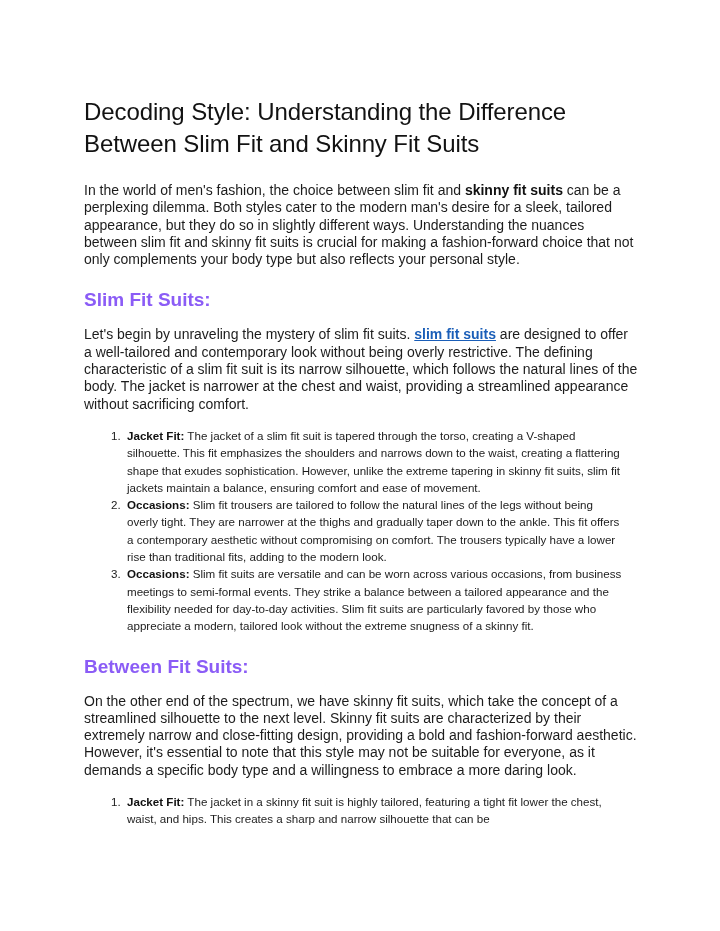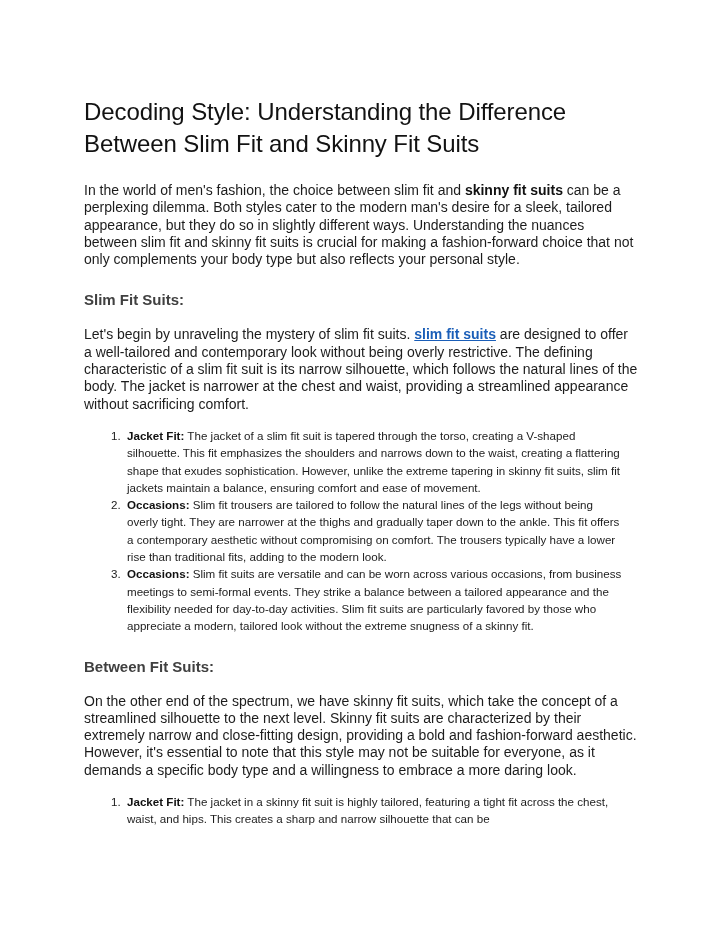--- a/index.html
+++ b/index.html
@@ -36,24 +36,24 @@
     letter-spacing: -0.1px;
   }
   .para {
     font-size: 14px;
     line-height: 17.3px;
     color: #1c1c1c;
     margin: 0 0 14px 0;
     text-align: left;
   }
   .section-heading {
-    font-size: 15px;
+    font-size: 19px;
     line-height: 20px;
     font-weight: bold;
-    color: #404040;
+    color: #8b5cf6;
     margin: 22px 0 16px 0;
   }
   .section-heading.first {
     margin-top: 22px;
   }
   b, strong {
     font-weight: bold;
     color: #111111;
   }
   a.doclink {
@@ -93,17 +93,17 @@
       <li><b>Jacket Fit:</b><span> The jacket of a slim fit suit is tapered through the torso, creating a V-shaped silhouette. This fit emphasizes the shoulders and narrows down to the waist, creating a flattering shape that exudes sophistication. However, unlike the extreme tapering in skinny fit suits, slim fit jackets maintain a balance, ensuring comfort and ease of movement.</span></li>
       <li><b>Occasions:</b><span> Slim fit trousers are tailored to follow the natural lines of the legs without being overly tight. They are narrower at the thighs and gradually taper down to the ankle. This fit offers a contemporary aesthetic without compromising on comfort. The trousers typically have a lower rise than traditional fits, adding to the modern look.</span></li>
       <li><b>Occasions:</b><span> Slim fit suits are versatile and can be worn across various occasions, from business meetings to semi-formal events. They strike a balance between a tailored appearance and the flexibility needed for day-to-day activities. Slim fit suits are particularly favored by those who appreciate a modern, tailored look without the extreme snugness of a skinny fit.</span></li>
     </ol>
 
     <h2 class="section-heading">Between Fit Suits:</h2>
 
     <p class="para"><span>On the other end of the spectrum, we have skinny fit suits, which take the concept of a streamlined silhouette to the next level. Skinny fit suits are characterized by their extremely narrow and close-fitting design, providing a bold and fashion-forward aesthetic. However, it's essential to note that this style may not be suitable for everyone, as it demands a specific body type and a willingness to embrace a more daring look.</span></p>
 
     <ol class="num-list">
-      <li><b>Jacket Fit:</b><span> The jacket in a skinny fit suit is highly tailored, featuring a tight fit across the chest, waist, and hips. This creates a sharp and narrow silhouette that can be</span></li>
+      <li><b>Jacket Fit:</b><span> The jacket in a skinny fit suit is highly tailored, featuring a tight fit lower the chest, waist, and hips. This creates a sharp and narrow silhouette that can be</span></li>
     </ol>
 
   </div>
 </div>
 
 </body></html>

